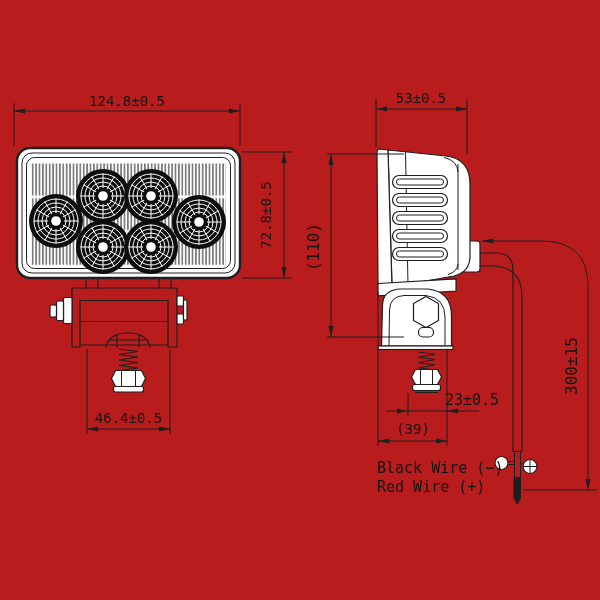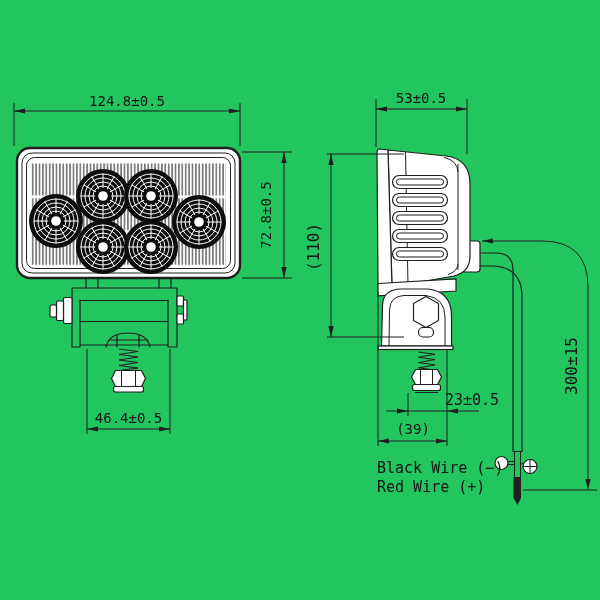--- a/index.html
+++ b/index.html
@@ -1,16 +1,16 @@
 <!DOCTYPE html>
 <html><head>
 <meta charset="utf-8">
 <style>
   html,body{margin:0;padding:0;background:#fff;}
-  .stage{position:relative;width:600px;height:600px;background:#22c55e;overflow:hidden;
+  .stage{position:relative;width:600px;height:600px;background:#b91c1c;overflow:hidden;
          font-family:"DejaVu Sans Mono", monospace;}
   svg{display:block}
   .ln{stroke:#1f1f1f;stroke-width:1.2;fill:none;stroke-linecap:round;}
   .lnthick{stroke:#1f1f1f;stroke-width:2.4;fill:none;}
   .lnthin{stroke:#1f1f1f;stroke-width:1;fill:none;}
   .fillw{fill:#fff;}
   .arrow{fill:#1f1f1f;stroke:none;}
   .dimtext{font-family:"DejaVu Sans Mono", monospace;font-size:14px;fill:#141414;}
   .dimtext-lg{font-family:"DejaVu Sans Mono", monospace;font-size:16px;fill:#141414;}
   .dimtext-md{font-family:"DejaVu Sans Mono", monospace;font-size:15px;fill:#141414;}

